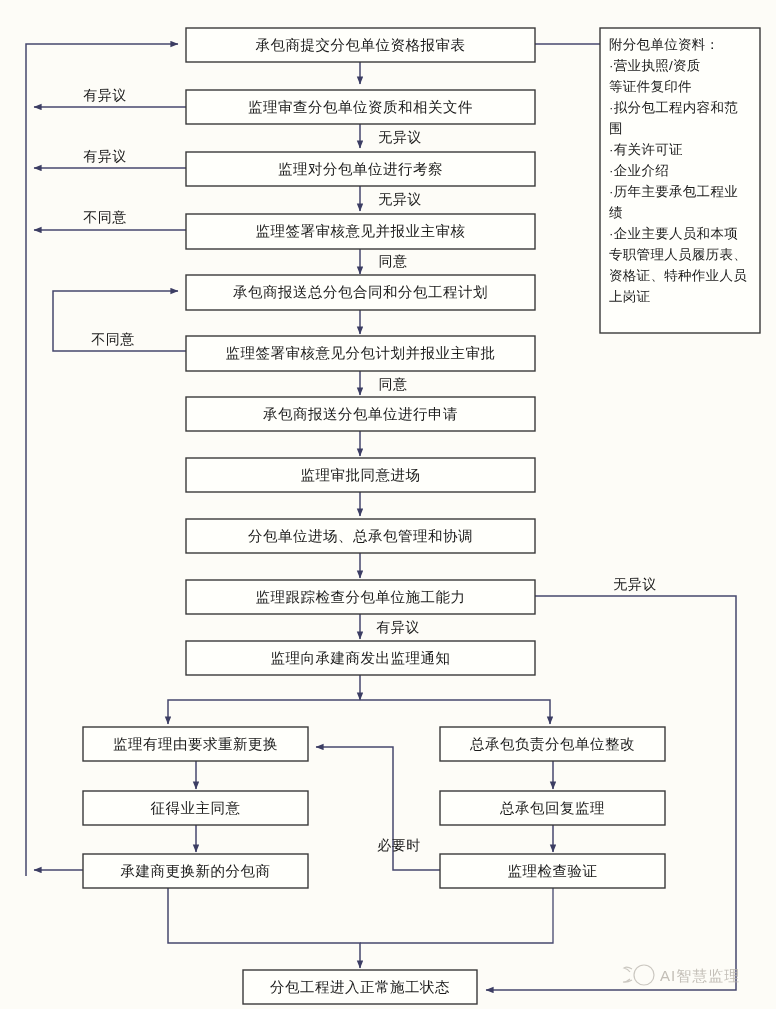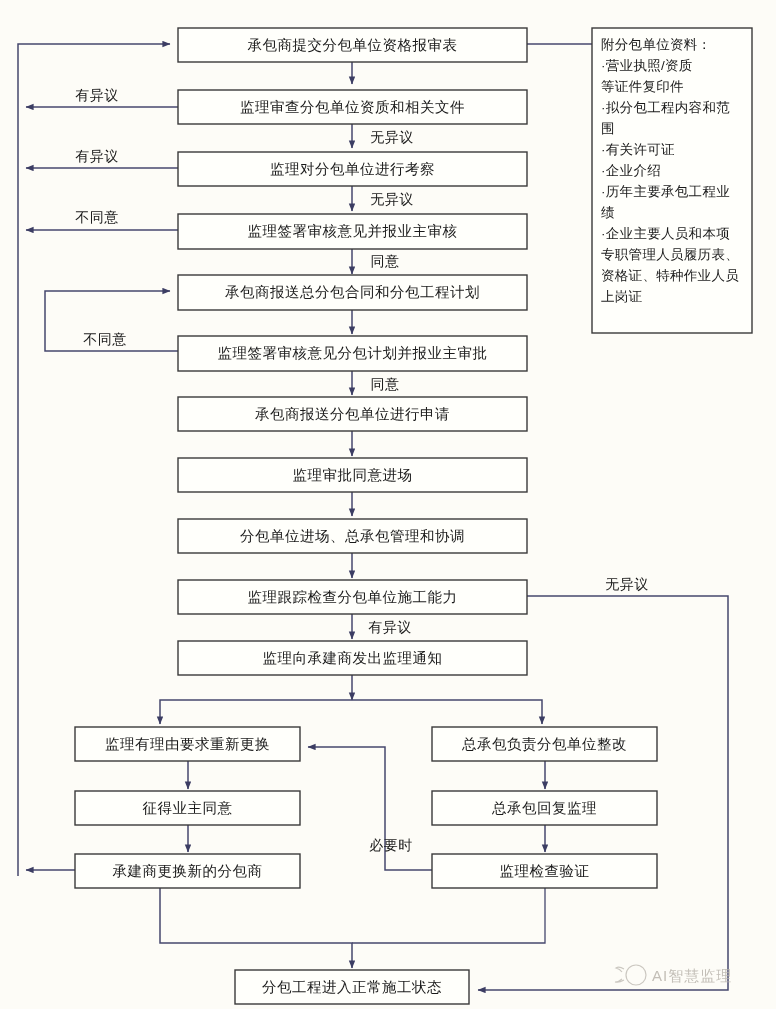--- a/index.html
+++ b/index.html
@@ -1,20 +1,20 @@
 <!DOCTYPE html>
 <html><head>
 <meta charset="utf-8">
 <style>
   html,body{margin:0;padding:0;background:#fdfcf7;}
   body{
     font-family:"Liberation Sans","DejaVu Sans",sans-serif;
     width:776px;height:1009px;position:relative;overflow:hidden;
   }
-  #chart-root{position:absolute;left:0;top:0;width:632px;height:1009px;}
+  #chart-root{position:absolute;left:0;top:0;width:632px;height:1009px;padding-left:8px;}
   svg{display:block;}
   .boxrect{fill:#fffffb;stroke:#3a3a3a;stroke-width:1.4;}
   .noterect{fill:#fffffb;stroke:#3a3a3a;stroke-width:1.4;}
   .boxtext{
     font-family:"Liberation Sans","DejaVu Sans",sans-serif;
     font-size:14.5px;fill:#1a1a1a;text-anchor:middle;
     dominant-baseline:middle;letter-spacing:.5px;
   }
   .edgelabel{
     font-family:"Liberation Sans","DejaVu Sans",sans-serif;

